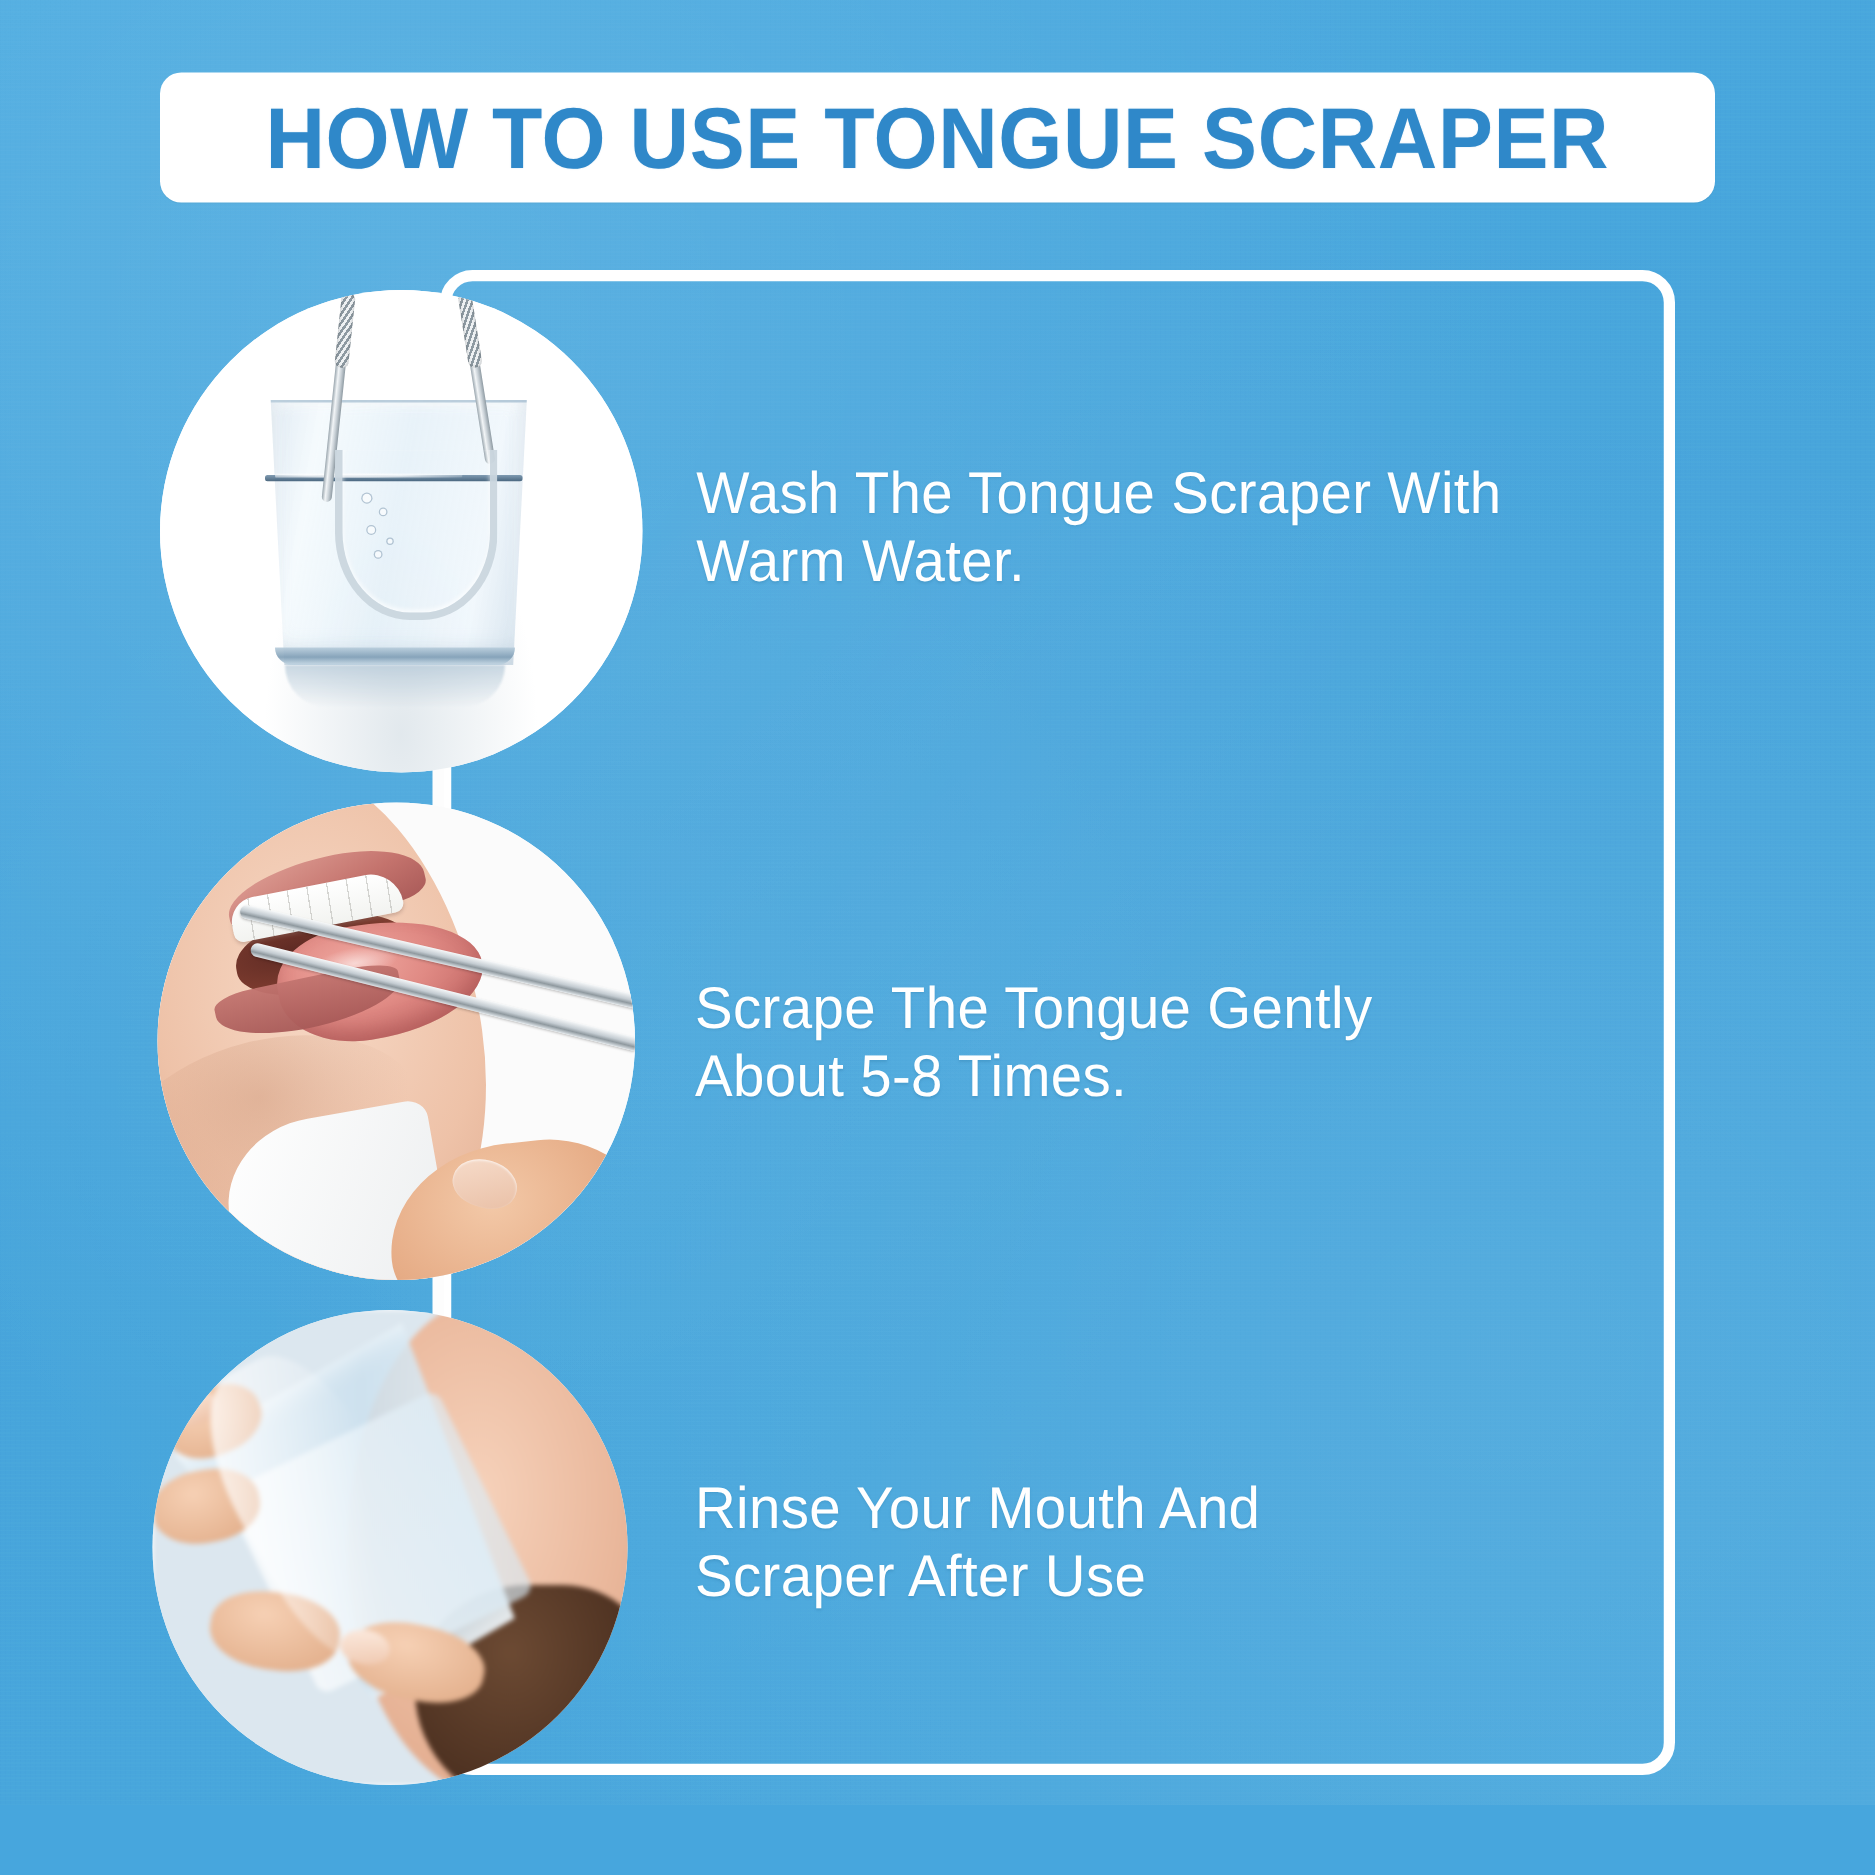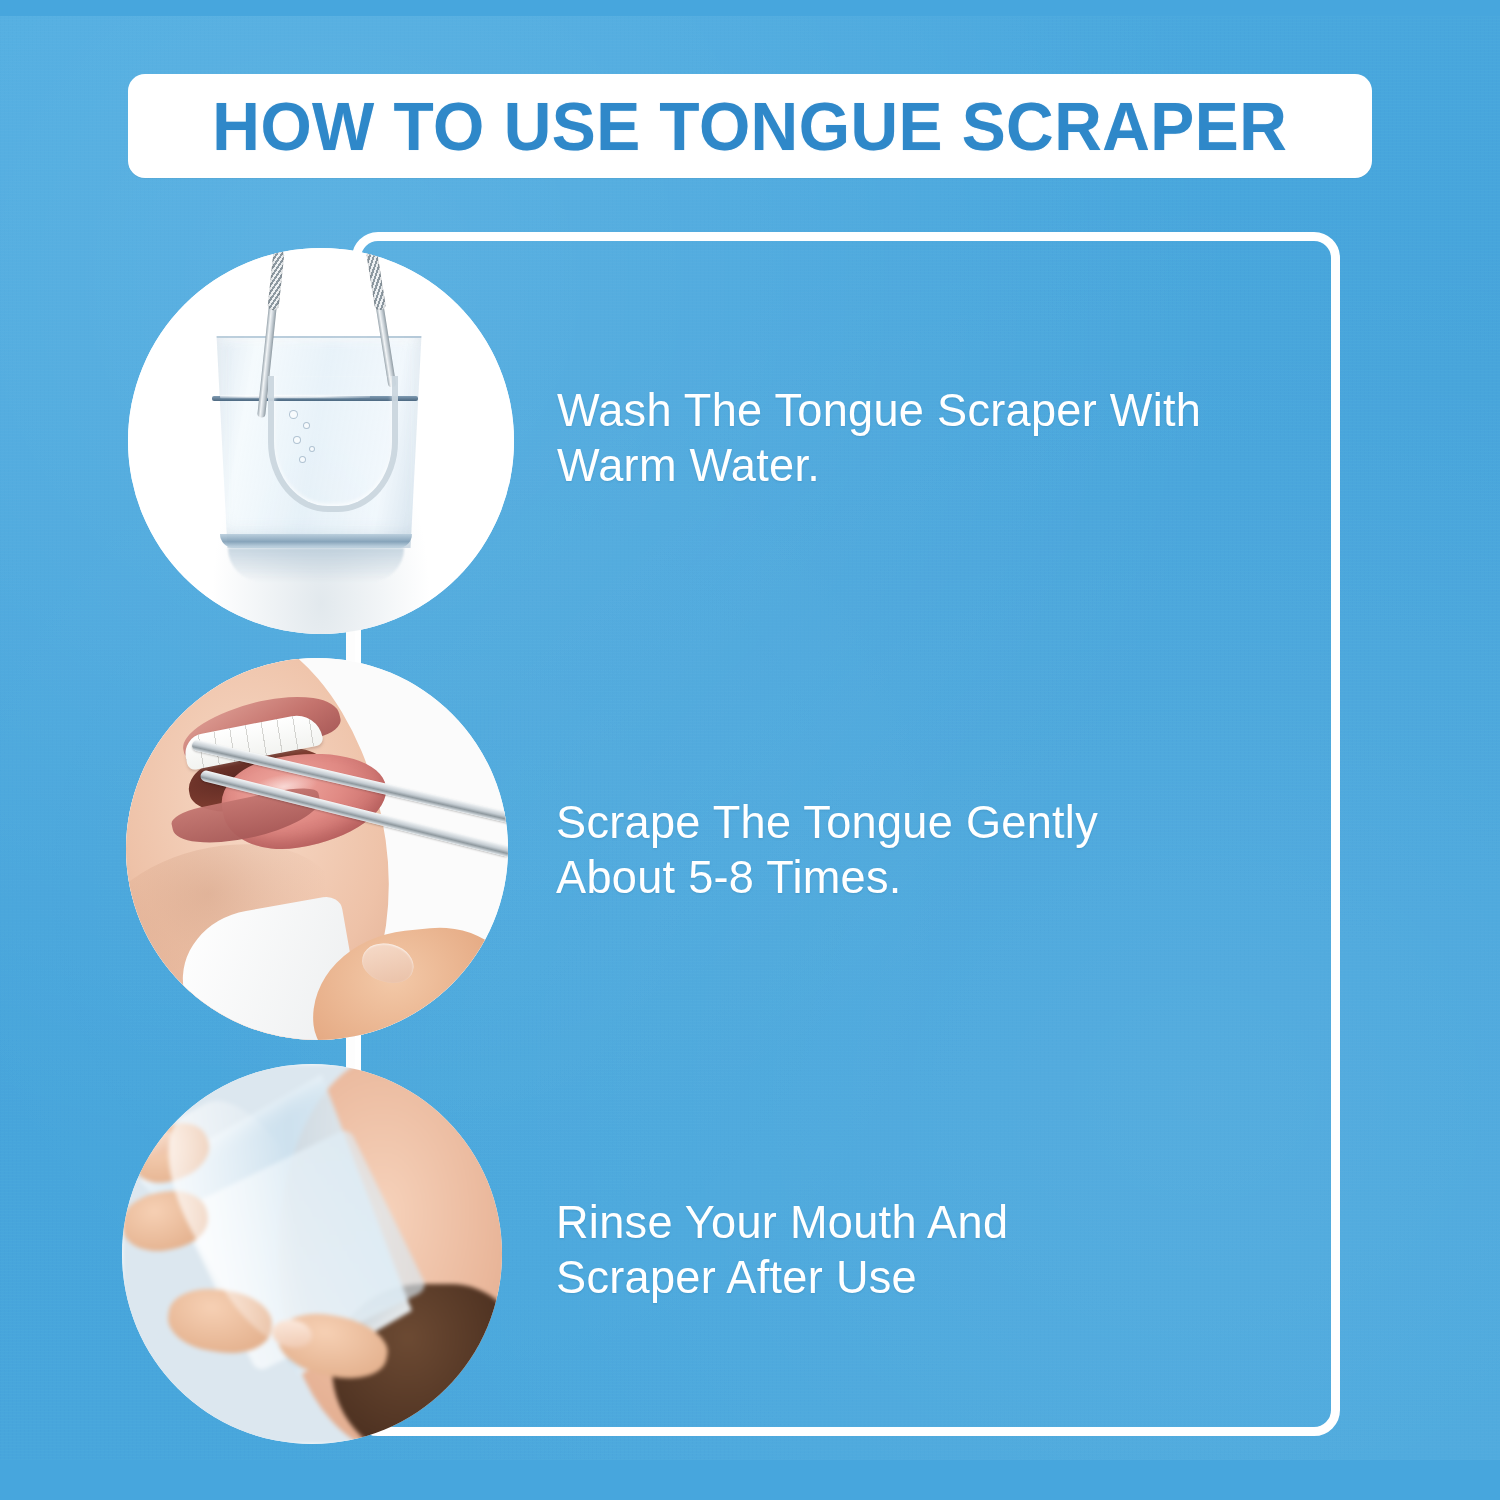--- a/index.html
+++ b/index.html
@@ -9,21 +9,20 @@
     background:#47a6dd;
   }
 
   
   #poster{
     position:relative;width:1500px;height:1444px;overflow:hidden;
     background:
       radial-gradient(ellipse at 22% 18%, rgba(255,255,255,.10) 0%, rgba(255,255,255,0) 55%),
       radial-gradient(ellipse at 80% 75%, rgba(255,255,255,.07) 0%, rgba(255,255,255,0) 60%),
       linear-gradient(160deg,#4cabe0 0%,#46a4db 45%,#4aa8dd 100%);
-    margin-top: 16px;
   }
   
   #poster:before{
     content:"";position:absolute;inset:0;pointer-events:none;
     background-image:
       repeating-linear-gradient(0deg, rgba(255,255,255,.030) 0px, rgba(255,255,255,.030) 1px, rgba(0,0,0,0) 1px, rgba(0,0,0,0) 3px),
       repeating-linear-gradient(90deg, rgba(0,0,0,.022) 0px, rgba(0,0,0,.022) 1px, rgba(0,0,0,0) 1px, rgba(0,0,0,0) 4px),
       radial-gradient(circle at 30% 60%, rgba(255,255,255,.05), rgba(255,255,255,0) 40%);
     mix-blend-mode:overlay;opacity:.55;
   }

